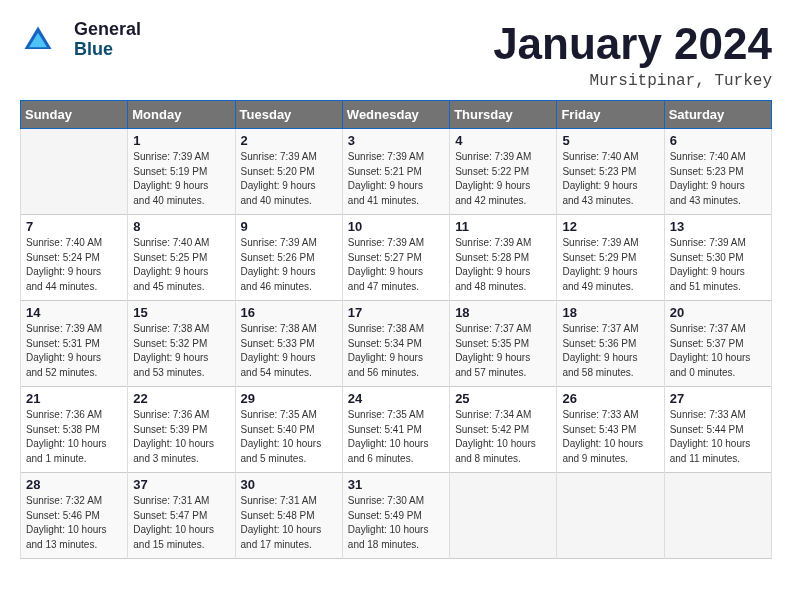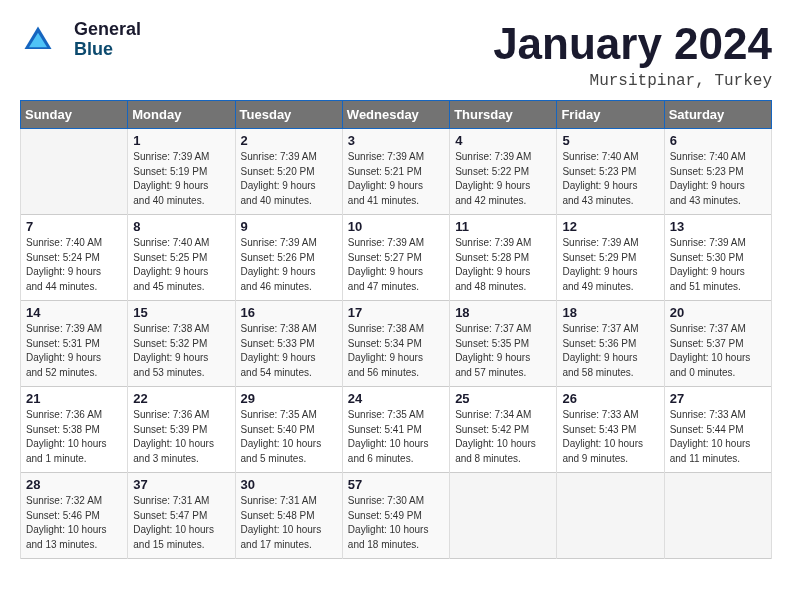--- a/index.html
+++ b/index.html
@@ -252,21 +252,21 @@
         </td>
         <td>
           <span class="day-number">37</span>
           <div class="day-info">Sunrise: 7:31 AM<br>Sunset: 5:47 PM<br>Daylight: 10 hours<br>and 15 minutes.</div>
         </td>
         <td>
           <span class="day-number">30</span>
           <div class="day-info">Sunrise: 7:31 AM<br>Sunset: 5:48 PM<br>Daylight: 10 hours<br>and 17 minutes.</div>
         </td>
         <td>
-          <span class="day-number">57</span>
+          <span class="day-number">31</span>
           <div class="day-info">Sunrise: 7:30 AM<br>Sunset: 5:49 PM<br>Daylight: 10 hours<br>and 18 minutes.</div>
         </td>
         <td class="empty-cell"></td>
         <td class="empty-cell"></td>
         <td class="empty-cell"></td>
       </tr>
     </tbody>
 </table>
 
 </body></html>

